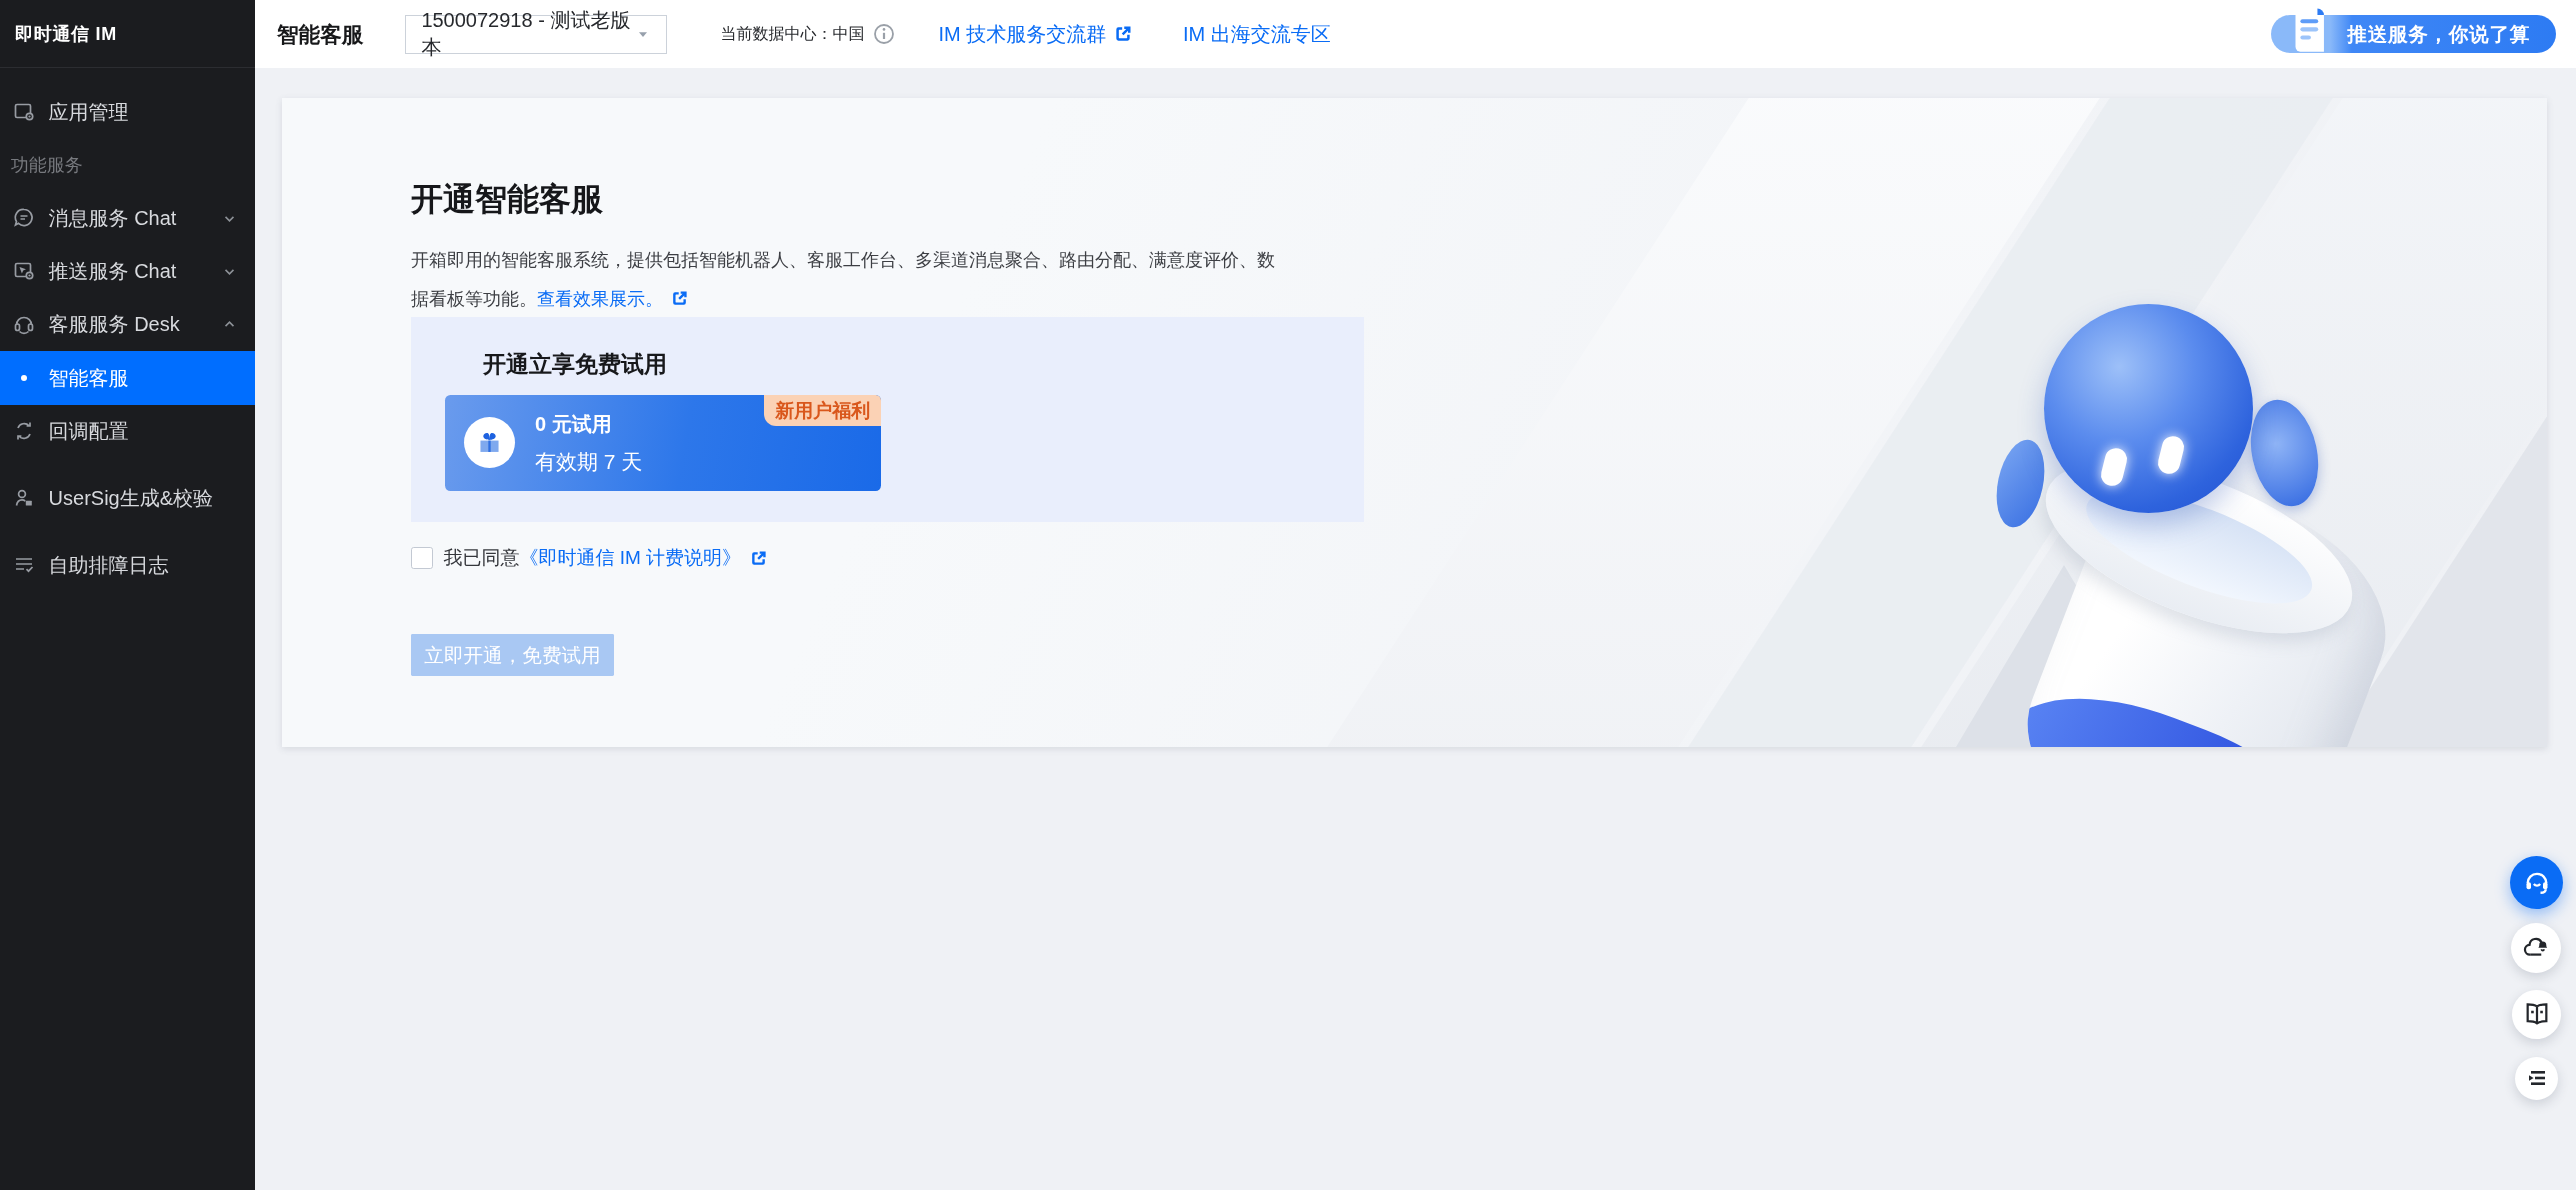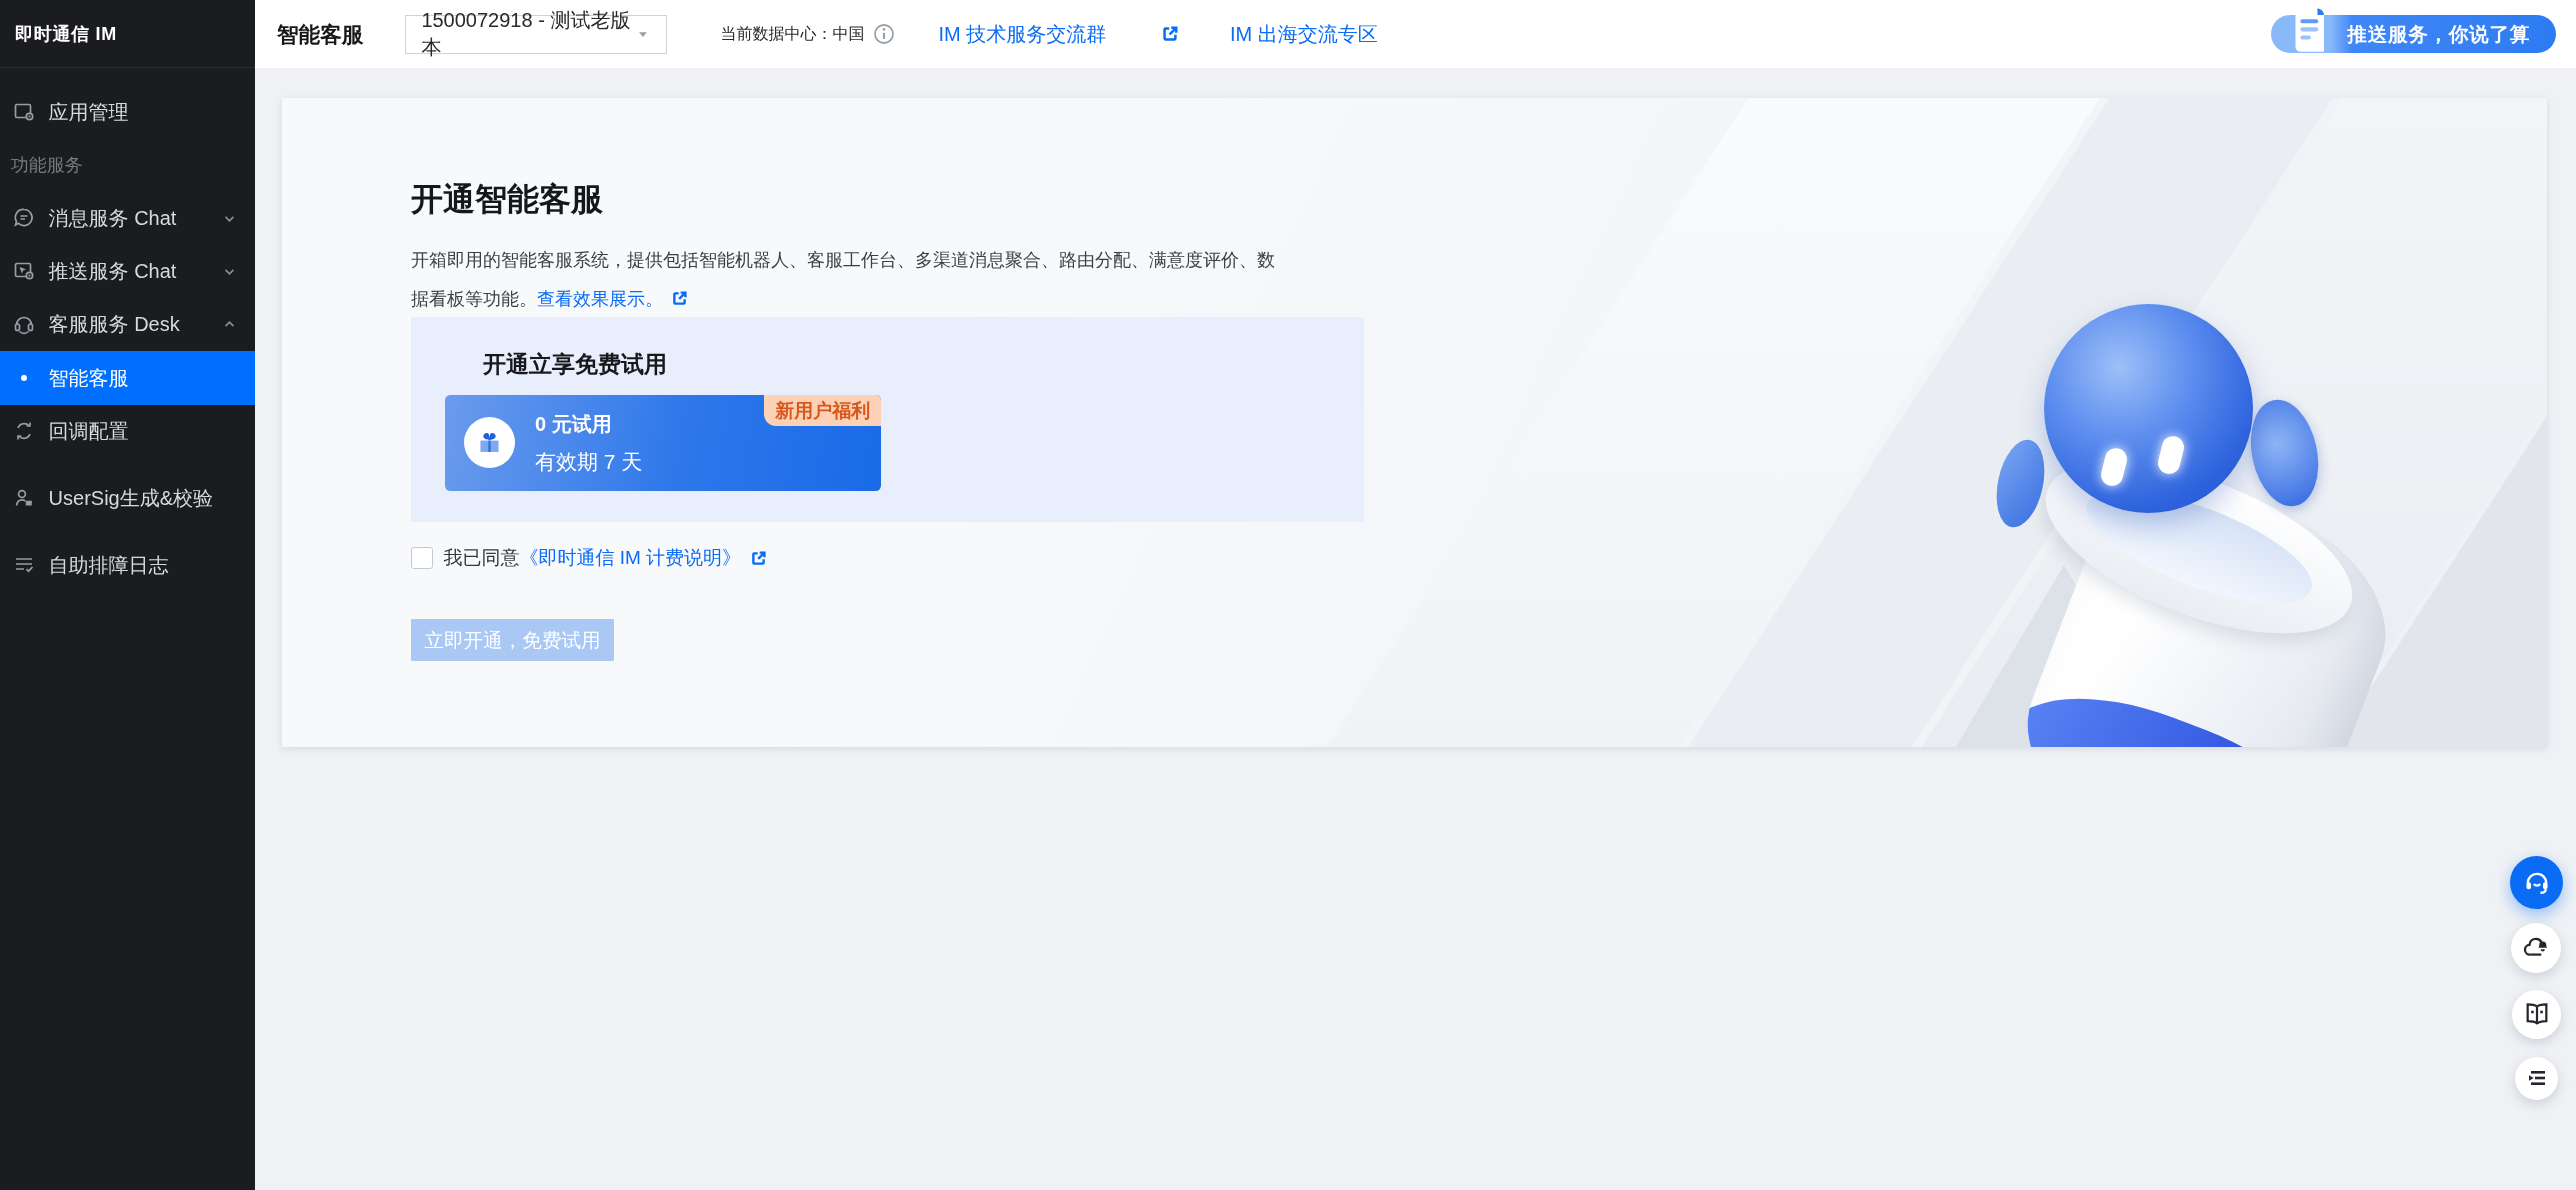--- a/index.html
+++ b/index.html
@@ -26,21 +26,21 @@
   
   .topbar { position:absolute; left:255px; top:0; right:0; height:68px; background:#ffffff;
             display:flex; align-items:center; padding:0 20px 0 22px; z-index:4; }
   .page-title { font-size:21.6px; font-weight:bold; color:#17181a; }
   .app-select { margin-left:42px; width:262px; height:39px; border:1.4px solid #ccd2da; background:#fff;
                 display:flex; align-items:center; padding:0 15px; cursor:pointer; }
   .app-select .val { font-size:20px; color:#26282c; }
   .app-select .caret { margin-left:auto; display:flex; }
   .dc { margin-left:53px; display:flex; align-items:center; font-size:16px; color:#26282c; }
   .dc .info { margin-left:8px; display:flex; }
-  .hlink { display:flex; align-items:center; font-size:20px; color:#0a6cf5; cursor:pointer; text-decoration:none;gap:47px; }
+  .hlink { display:flex; align-items:center; font-size:20px; color:#0a6cf5; cursor:pointer; text-decoration:none; }
   .hlink .ext { margin-left:6.8px; display:flex; }
   .hlink.l1 { margin-left:42px; } .hlink.l2 { margin-left:50px; }
 
   .feedback-pill { margin-left:auto; position:relative; height:38px; border-radius:19px;
                    background:linear-gradient(90deg,#8ab9f9 0px,#8ab9f9 59px,#3f87f6 81px,#2d7bf3 100%);
                    display:flex; align-items:center; padding:0 26px 0 76px; cursor:pointer; }
   .feedback-pill .pill-text { color:#fff; font-size:19.6px; font-weight:bold; letter-spacing:0.7px; }
   .feedback-pill .receipt { position:absolute; left:17.6px; top:-9.5px; }
 
   
@@ -97,21 +97,21 @@
   .validity { position:absolute; left:90px; top:53px; font-size:21px; color:#ffffff; }
   .badge { position:absolute; top:0; right:0; height:31px; line-height:31px; padding:0 10.8px;
            background:#fbd2b5; color:#d9571c; font-size:19px; font-weight:bold; border-radius:0 5.4px 0 12px; }
 
   .agree { position:absolute; left:129px; top:447px; display:flex; align-items:center; font-size:19px; color:#35373c; }
   .agree input { appearance:none; -webkit-appearance:none; width:21.6px; height:21.6px; border:1.4px solid #c3c9d3;
                  border-radius:2.7px; background:#fff; margin-right:10.8px; cursor:pointer; }
   .agree .blue-link { color:#0a6cf5; cursor:pointer; }
   .agree .ext { margin-left:8px; display:flex; }
 
-  .cta { position:absolute; left:129px; top:521px; width:203px; height:42px; background:#a9c8f3; color:#ffffff;
+  .cta { position:absolute; left:129px; top:536px; width:203px; height:42px; background:#a9c8f3; color:#ffffff;
          font-size:19.6px; border:none; border-radius:1.4px; display:flex; align-items:center; justify-content:center;
          font-family:inherit; }
 
   
   .fab { position:absolute; border-radius:50%; background:#ffffff; display:flex; align-items:center;
          justify-content:center; box-shadow:0 4px 12px rgba(50,60,85,.18); cursor:pointer; z-index:9; }
   .fab.f1 { left:2510px; top:856px; width:53px; height:53px; background:#0a6cf5; box-shadow:0 5.4px 15px rgba(10,108,245,.4); }
   .fab.f2 { left:2511px; top:923px; width:50px; height:50px; }
   .fab.f3 { left:2512px; top:990px; width:49px; height:49px; }
   .fab.f4 { left:2515px; top:1057px; width:43px; height:43px; }

